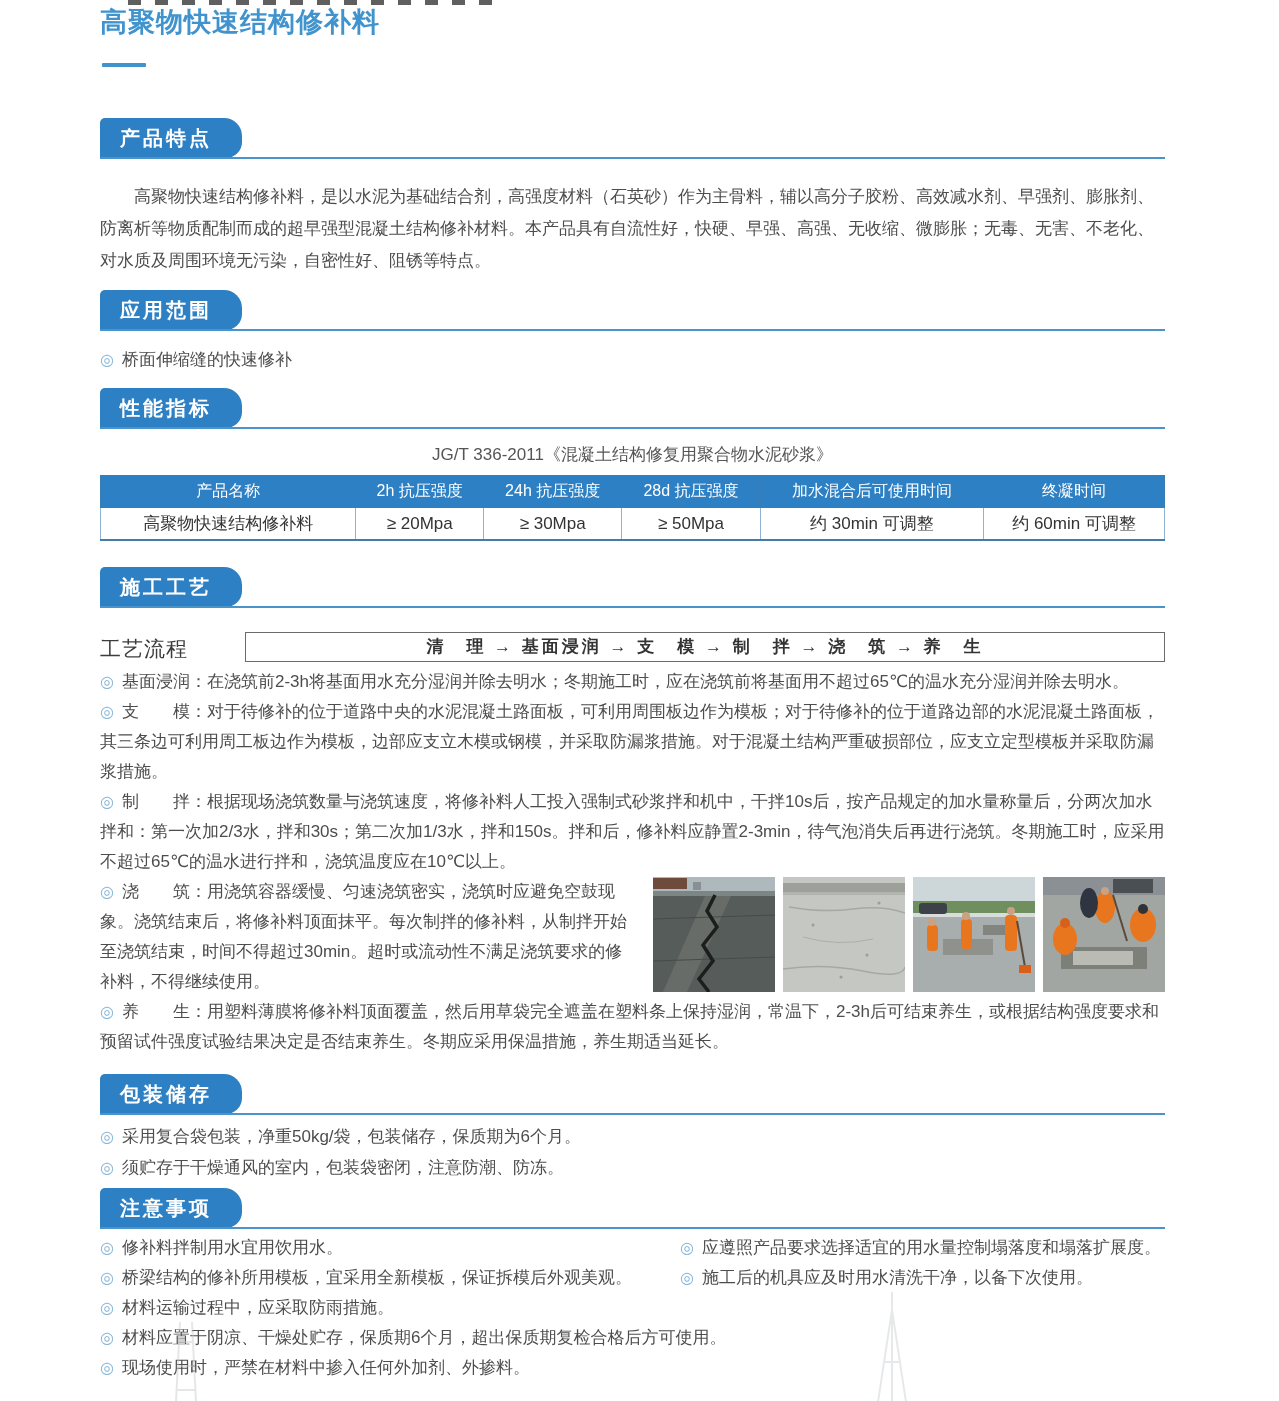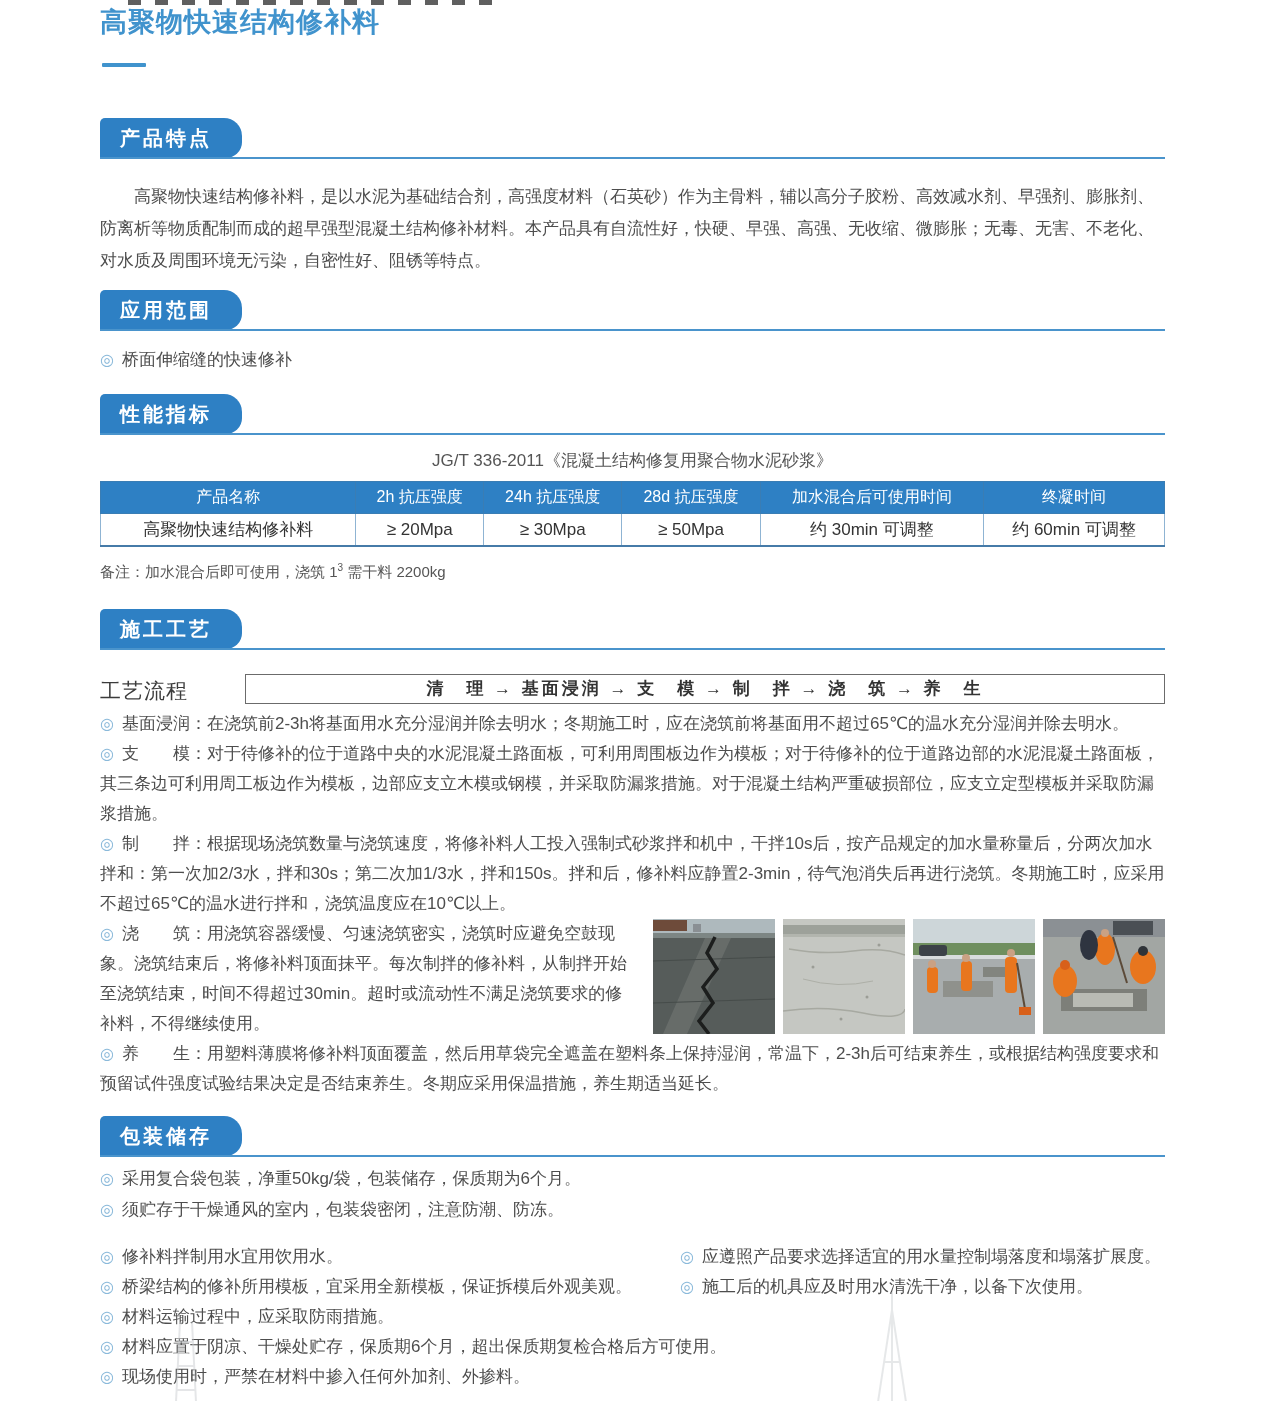--- a/index.html
+++ b/index.html
@@ -32,21 +32,21 @@
   .m-features{margin-top:54px;}
   .para{margin:22px 0 0 0;font-size:17px;line-height:32px;text-indent:2em;color:var(--text);}
 
   .m-apps{margin-top:16px;}
   .app-row{margin-top:14px;display:flex;}
   .app-row .blt:first-child{width:310px;}
 
   .blt{font-size:17px;line-height:30px;color:var(--text);margin:0;}
   .blt-ic{color:#8ab9da;font-size:16px;margin-right:8px;}
 
-  .m-perf{margin-top:22px;text-decoration:underline;}
+  .m-perf{margin-top:16px;text-decoration:underline;}
   .standard{margin-top:14px;text-align:center;font-size:17px;color:#555;line-height:24px;}
   table.perf{width:100%;border-collapse:collapse;margin-top:8px;}
   table.perf th{background:var(--accent);color:#fff;font-weight:normal;font-size:16px;
     padding:5px 4px;border:1px solid #3a7db4;height:30px;}
   table.perf td{border:1px solid #8fb4d3;border-top:none;color:#333;font-size:17px;font-weight:500;
     text-align:center;padding:4px;height:30px;background:#fff;}
   table.perf{border-bottom:2px solid #467ba8;}
   .note{margin-top:10px;font-size:15px;color:#555;line-height:22px;}
   .note sup{font-size:10px;}
 
@@ -60,21 +60,21 @@
   .photos{float:right;width:512px;margin:0 0 4px 14px;display:flex;gap:8px;}
   .photo{width:122px;height:115px;overflow:hidden;background:#9aa;flex:0 0 auto;}
   .photo svg{display:block;}
   .clearfix{clear:right;}
 
   .m-pack{margin-top:20px;}
   .pack-list{margin-top:6px;}
   .pack-list .blt{line-height:31px;}
 
   .m-notes{margin-top:8px;}
-  .notes-grid{margin-top:17px;display:grid;grid-template-columns:580px 485px;}
+  .notes-grid{margin-top:4px;display:grid;grid-template-columns:580px 485px;}
   .notes-full .blt{line-height:30px;}
 
   .wm{position:absolute;opacity:.45;pointer-events:none;}
 </style>
 </head>
 <body>
 
 <div class="page">
 
   <div class="top-artifact"></div>
@@ -126,21 +126,20 @@
         <tr>
           <td>高聚物快速结构修补料</td>
           <td>≥ 20Mpa</td>
           <td>≥ 30Mpa</td>
           <td>≥ 50Mpa</td>
           <td>约 30min 可调整</td>
           <td>约 60min 可调整</td>
         </tr>
       </tbody>
     </table>
-    <div class="note"><span>备注：加水混合后即可使用，浇筑 1</span><sup>3</sup><span> 需干料 2200kg</span></div>
   </section>
 
   <section>
     <div class="sec-h m-constr">
       <div class="sec-tab"><span>施工工艺</span></div>
     </div>
     <div class="flow-row">
       <div class="flow-label">工艺流程</div>
       <div class="flow-box">清　理 → 基面浸润 → 支　模 → 制　拌 → 浇　筑 → 养　生</div>
     </div>
@@ -228,20 +227,23 @@
     <div class="sec-h m-pack">
       <div class="sec-tab"><span>包装储存</span></div>
     </div>
     <div class="pack-list">
       <div class="blt"><span class="blt-ic">◎</span><span>采用复合袋包装，净重50kg/袋，包装储存，保质期为6个月。</span></div>
       <div class="blt"><span class="blt-ic">◎</span><span>须贮存于干燥通风的室内，包装袋密闭，注意防潮、防冻。</span></div>
     </div>
   </section>
 
   <section>
+    <div class="sec-h m-notes">
+      <div class="sec-tab"><span>注意事项</span></div>
+    </div>
     <div class="notes-grid">
       <div class="blt"><span class="blt-ic">◎</span><span>修补料拌制用水宜用饮用水。</span></div>
       <div class="blt"><span class="blt-ic">◎</span><span>应遵照产品要求选择适宜的用水量控制塌落度和塌落扩展度。</span></div>
       <div class="blt"><span class="blt-ic">◎</span><span>桥梁结构的修补所用模板，宜采用全新模板，保证拆模后外观美观。</span></div>
       <div class="blt"><span class="blt-ic">◎</span><span>施工后的机具应及时用水清洗干净，以备下次使用。</span></div>
     </div>
     <div class="notes-full">
       <div class="blt"><span class="blt-ic">◎</span><span>材料运输过程中，应采取防雨措施。</span></div>
       <div class="blt"><span class="blt-ic">◎</span><span>材料应置于阴凉、干燥处贮存，保质期6个月，超出保质期复检合格后方可使用。</span></div>
       <div class="blt"><span class="blt-ic">◎</span><span>现场使用时，严禁在材料中掺入任何外加剂、外掺料。</span></div>

